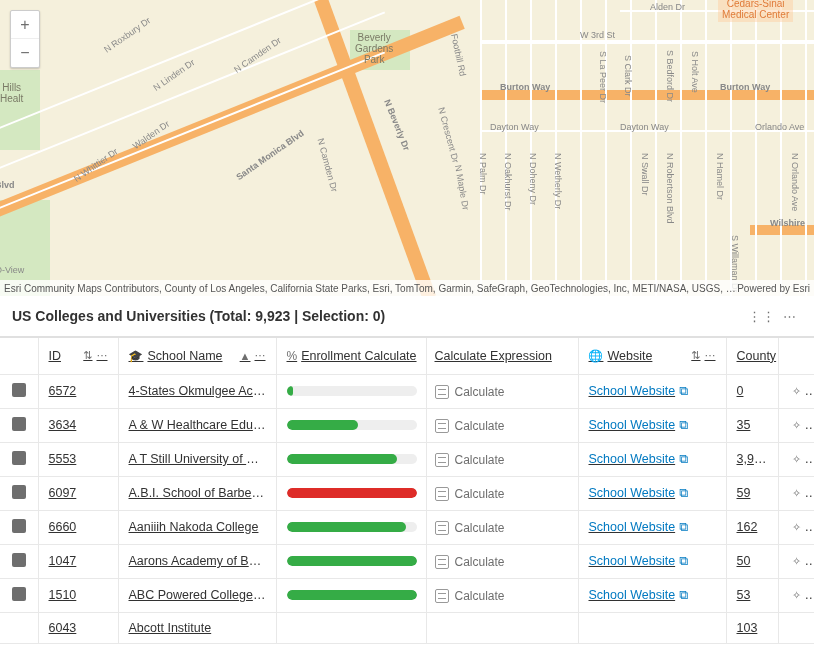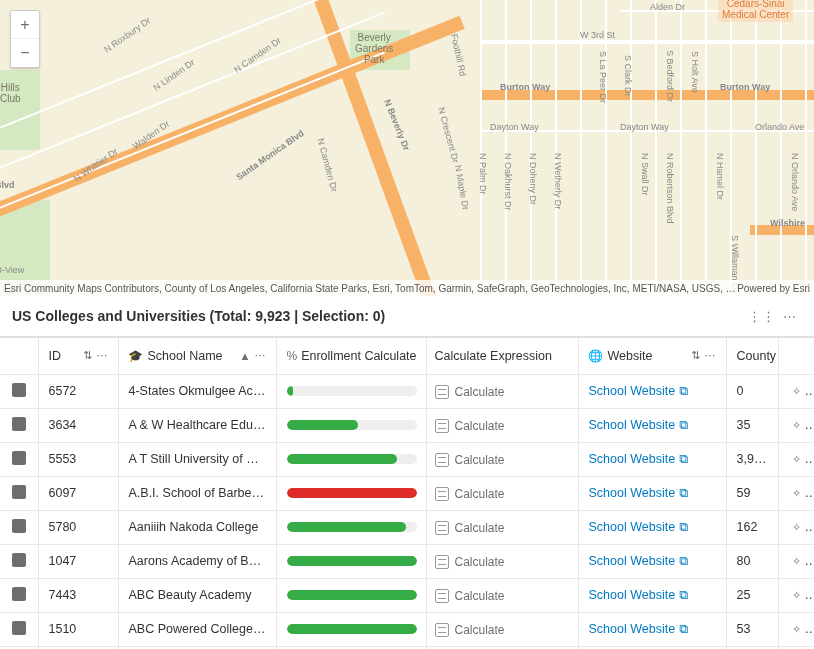--- a/index.html
+++ b/index.html
@@ -24,21 +24,21 @@
 .map-attrib { position: absolute; bottom: 0; left: 0; right: 0; height: 16px; background: rgba(255,255,255,.8); font-size: 10px; color: #555; display: flex; align-items: center; padding: 0 4px; }
 .map-attrib .left { flex: 1; overflow: hidden; white-space: nowrap; text-overflow: ellipsis; }
 .map-attrib .right { white-space: nowrap; }
 
 
 .table-title { display: flex; align-items: center; padding: 8px 12px; border-bottom: 1px solid #e0e0e0; }
 .table-title-text { font-size: 14px; font-weight: 600; flex: 1; }
 .title-icon { width: 24px; height: 24px; display: flex; align-items: center; justify-content: center; color: #6e6e6e; cursor: pointer; margin-left: 4px; }
 
 
-.table-wrap { flex: 1; overflow: auto; border-top: 1px solid #e0e0e0; }
+.table-wrap { flex: 1; overflow: auto; border-top: 1px solid #e0e0e0; text-decoration: underline; }
 table { border-collapse: collapse; width: 100%; table-layout: fixed; }
 th, td { border-right: 1px solid #e8e8e8; border-bottom: 1px solid #e8e8e8; padding: 8px 10px; text-align: left; font-size: 12.5px; white-space: nowrap; overflow: hidden; text-overflow: ellipsis; }
 th { font-weight: 400; color: #323232; height: 36px; position: relative; }
 th .hdr { display: flex; align-items: center; gap: 4px; }
 th .hdr .sort, th .hdr .menu { color: #6e6e6e; font-size: 11px; cursor: pointer; }
 th .hdr .icon-prefix { color: #6e6e6e; font-size: 12px; }
 td { height: 31px; }
 
 .col-sel { width: 38px; text-align: center; }
 .col-id { width: 80px; }
@@ -135,21 +135,21 @@
     <div class="street-label" style="left:795px; top:148px; transform:rotate(90deg); transform-origin:left;">N Orlando Ave</div>
     <div class="street-label" style="left:670px; top:45px; transform:rotate(90deg); transform-origin:left;">S Bedford Dr</div>
     <div class="street-label" style="left:695px; top:46px; transform:rotate(90deg); transform-origin:left;">S Holt Ave</div>
     <div class="street-label" style="left:-5px; top:180px; font-weight:600;">Blvd</div>
     <div class="street-label" style="left:-5px; top:265px;">O-View</div>
 
     <div class="poi" style="left:355px; top:32px; white-space:pre;">Beverly
 Gardens
 Park</div>
     <div class="poi" style="left:0px; top:82px; white-space:pre;">Hills
-Club</div>
+Healt</div>
     <div class="poi orange" style="left:718px; top:-4px; white-space:pre; background:rgba(255,200,150,.4); padding:2px 4px;">Cedars-Sinai
 Medical Center</div>
   </div>
 
   <div class="zoom-ctrl">
     <div class="zoom-btn">+</div>
     <div class="zoom-btn">−</div>
   </div>
 
   <div class="map-attrib">
@@ -282,21 +282,21 @@
           <td class="col-calc"><span class="calc-btn">
               <span class="calc-ico"></span>
               <span>Calculate</span>
             </span></td>
           <td class="col-web"><span class="link">School Website<span class="ext-ico">⧉</span></span></td>
           <td class="col-enum">59</td>
           <td class="col-act"><span class="row-action">✧</span></td>
         </tr>
         <tr>
           <td class="col-sel"><span class="sel-box"></span></td>
-          <td class="col-id">5780</td>
+          <td class="col-id">6660</td>
           <td class="col-name">Aaniiih Nakoda College</td>
           <td class="col-enroll">
             <div class="bar">
               <div class="bar-fill green" style="width:92%"></div>
             </div>
           </td>
           <td class="col-calc"><span class="calc-btn">
               <span class="calc-ico"></span>
               <span>Calculate</span>
             </span></td>
@@ -311,38 +311,21 @@
           <td class="col-enroll">
             <div class="bar">
               <div class="bar-fill green" style="width:100%"></div>
             </div>
           </td>
           <td class="col-calc"><span class="calc-btn">
               <span class="calc-ico"></span>
               <span>Calculate</span>
             </span></td>
           <td class="col-web"><span class="link">School Website<span class="ext-ico">⧉</span></span></td>
-          <td class="col-enum">80</td>
-          <td class="col-act"><span class="row-action">✧</span></td>
-        </tr>
-        <tr>
-          <td class="col-sel"><span class="sel-box"></span></td>
-          <td class="col-id">7443</td>
-          <td class="col-name">ABC Beauty Academy</td>
-          <td class="col-enroll">
-            <div class="bar">
-              <div class="bar-fill green" style="width:100%"></div>
-            </div>
-          </td>
-          <td class="col-calc"><span class="calc-btn">
-              <span class="calc-ico"></span>
-              <span>Calculate</span>
-            </span></td>
-          <td class="col-web"><span class="link">School Website<span class="ext-ico">⧉</span></span></td>
-          <td class="col-enum">25</td>
+          <td class="col-enum">50</td>
           <td class="col-act"><span class="row-action">✧</span></td>
         </tr>
         <tr>
           <td class="col-sel"><span class="sel-box"></span></td>
           <td class="col-id">1510</td>
           <td class="col-name">ABC Powered College Inc</td>
           <td class="col-enroll">
             <div class="bar">
               <div class="bar-fill green" style="width:100%"></div>
             </div>

